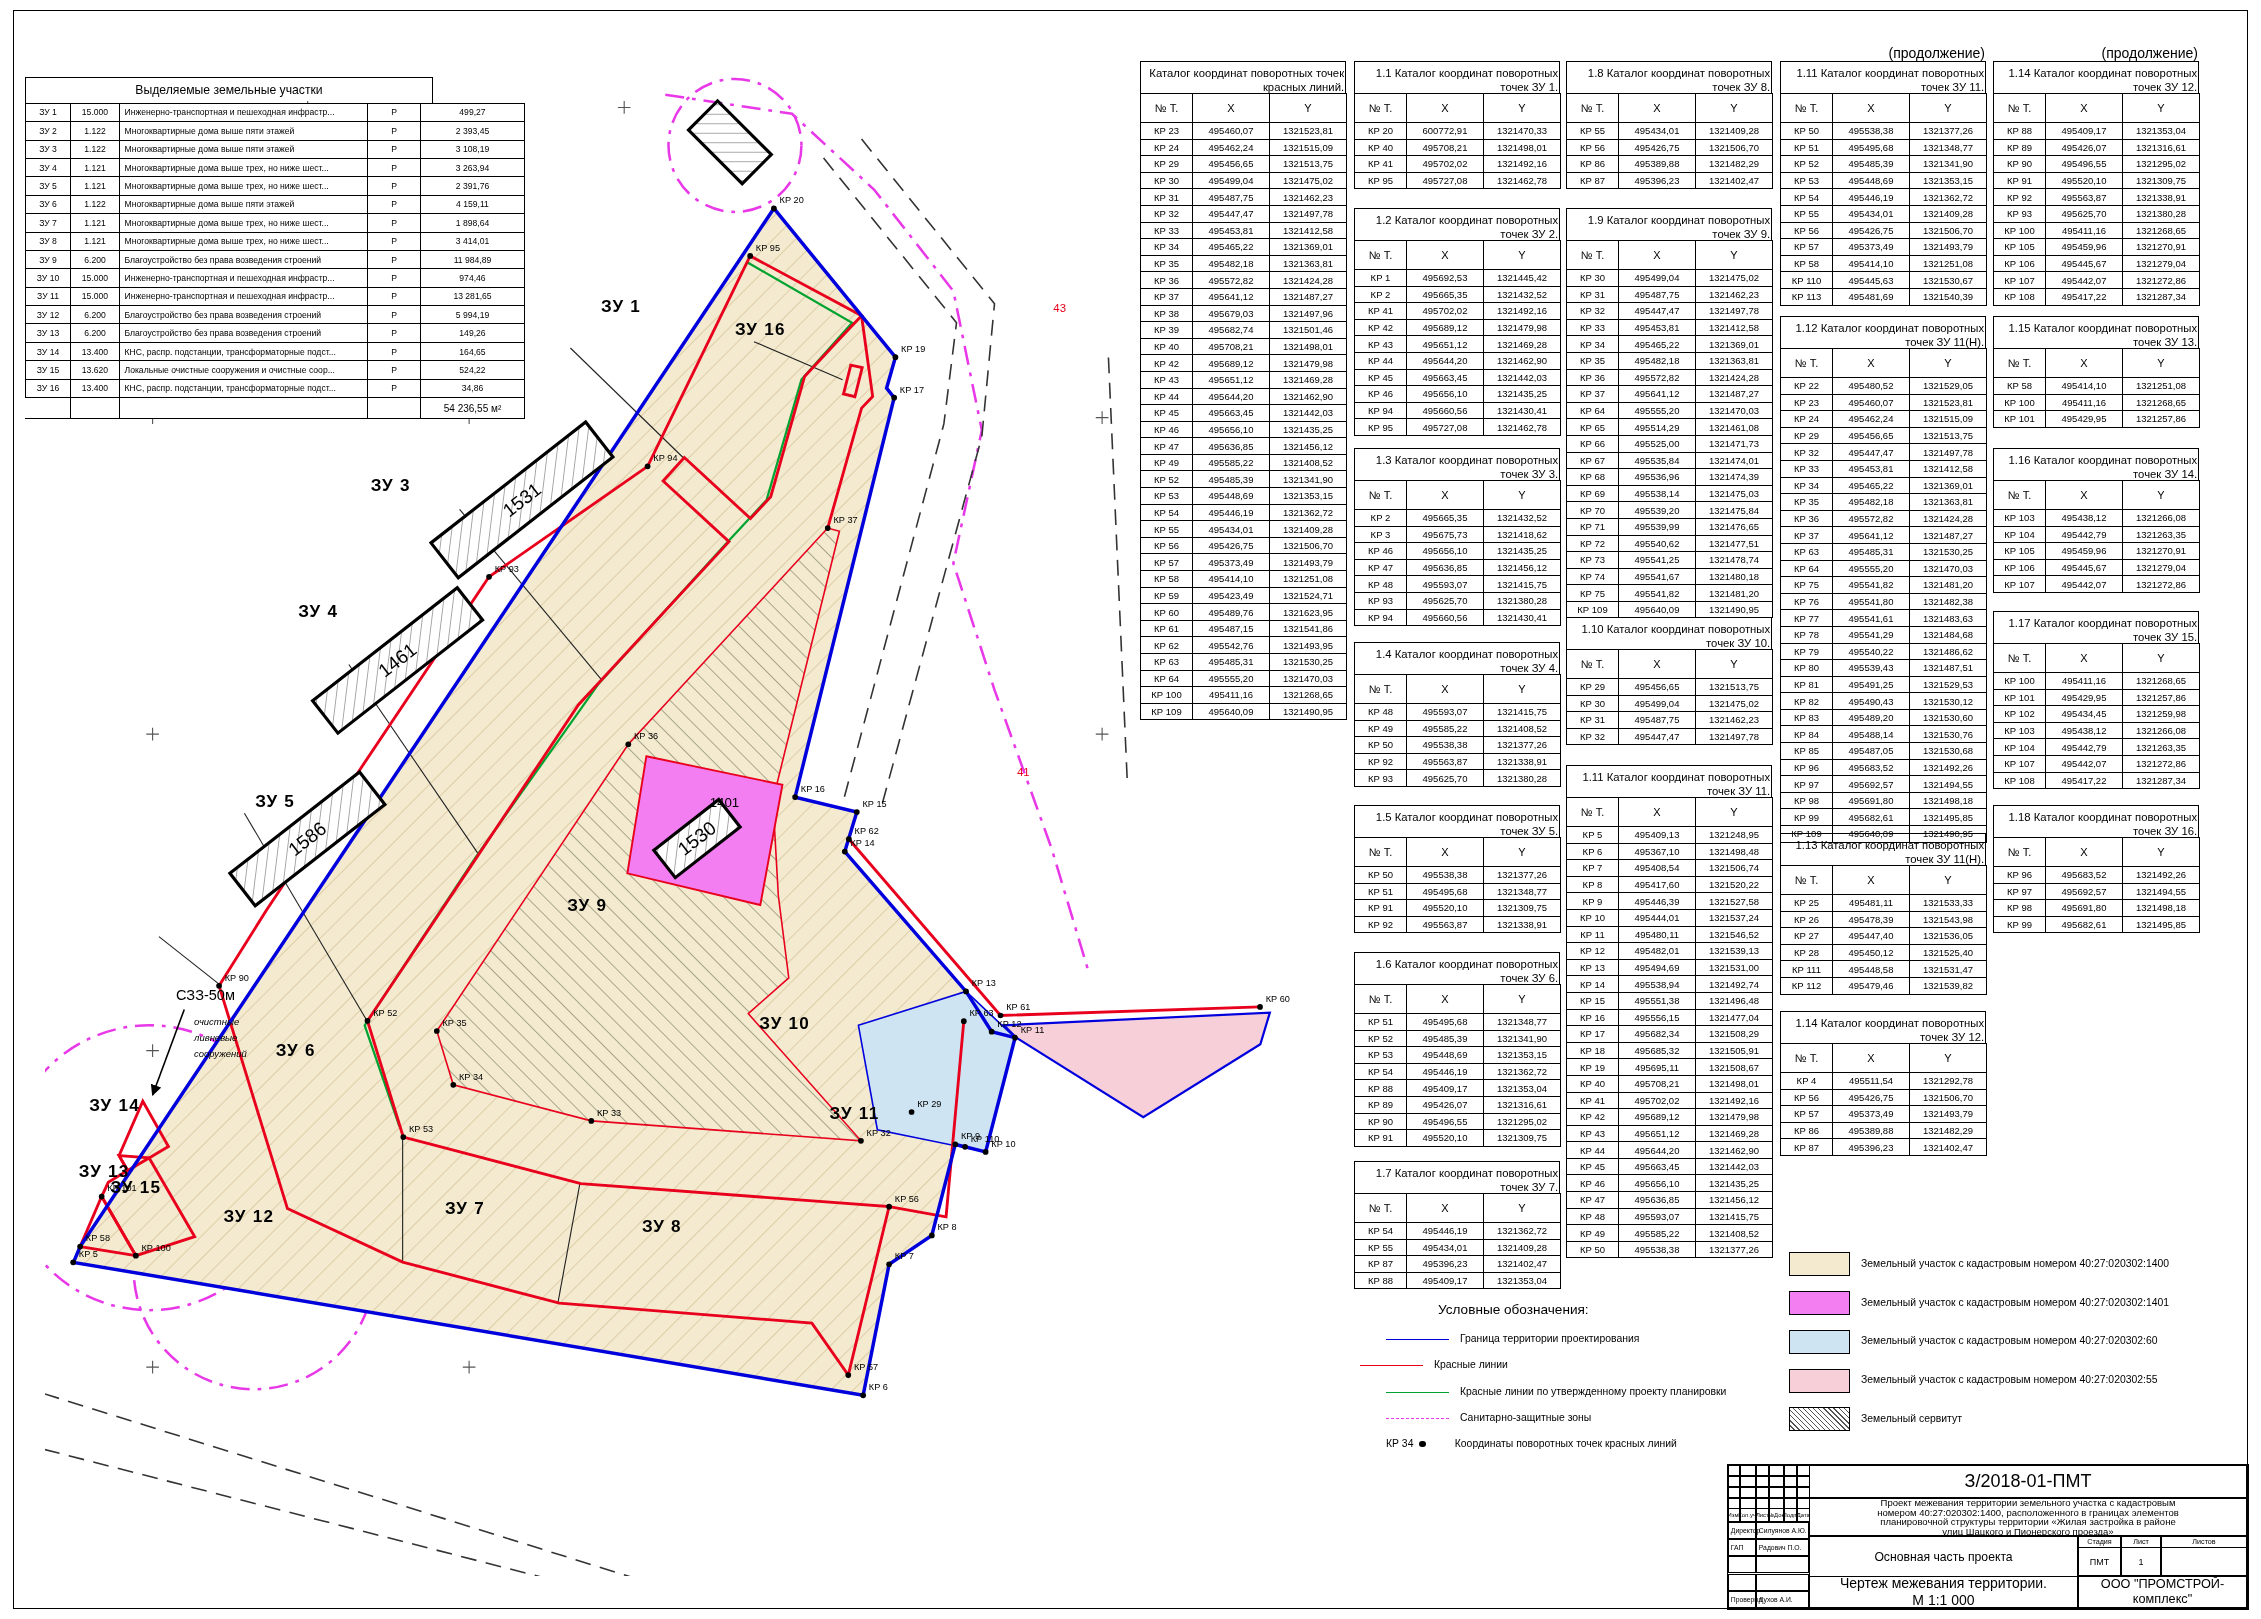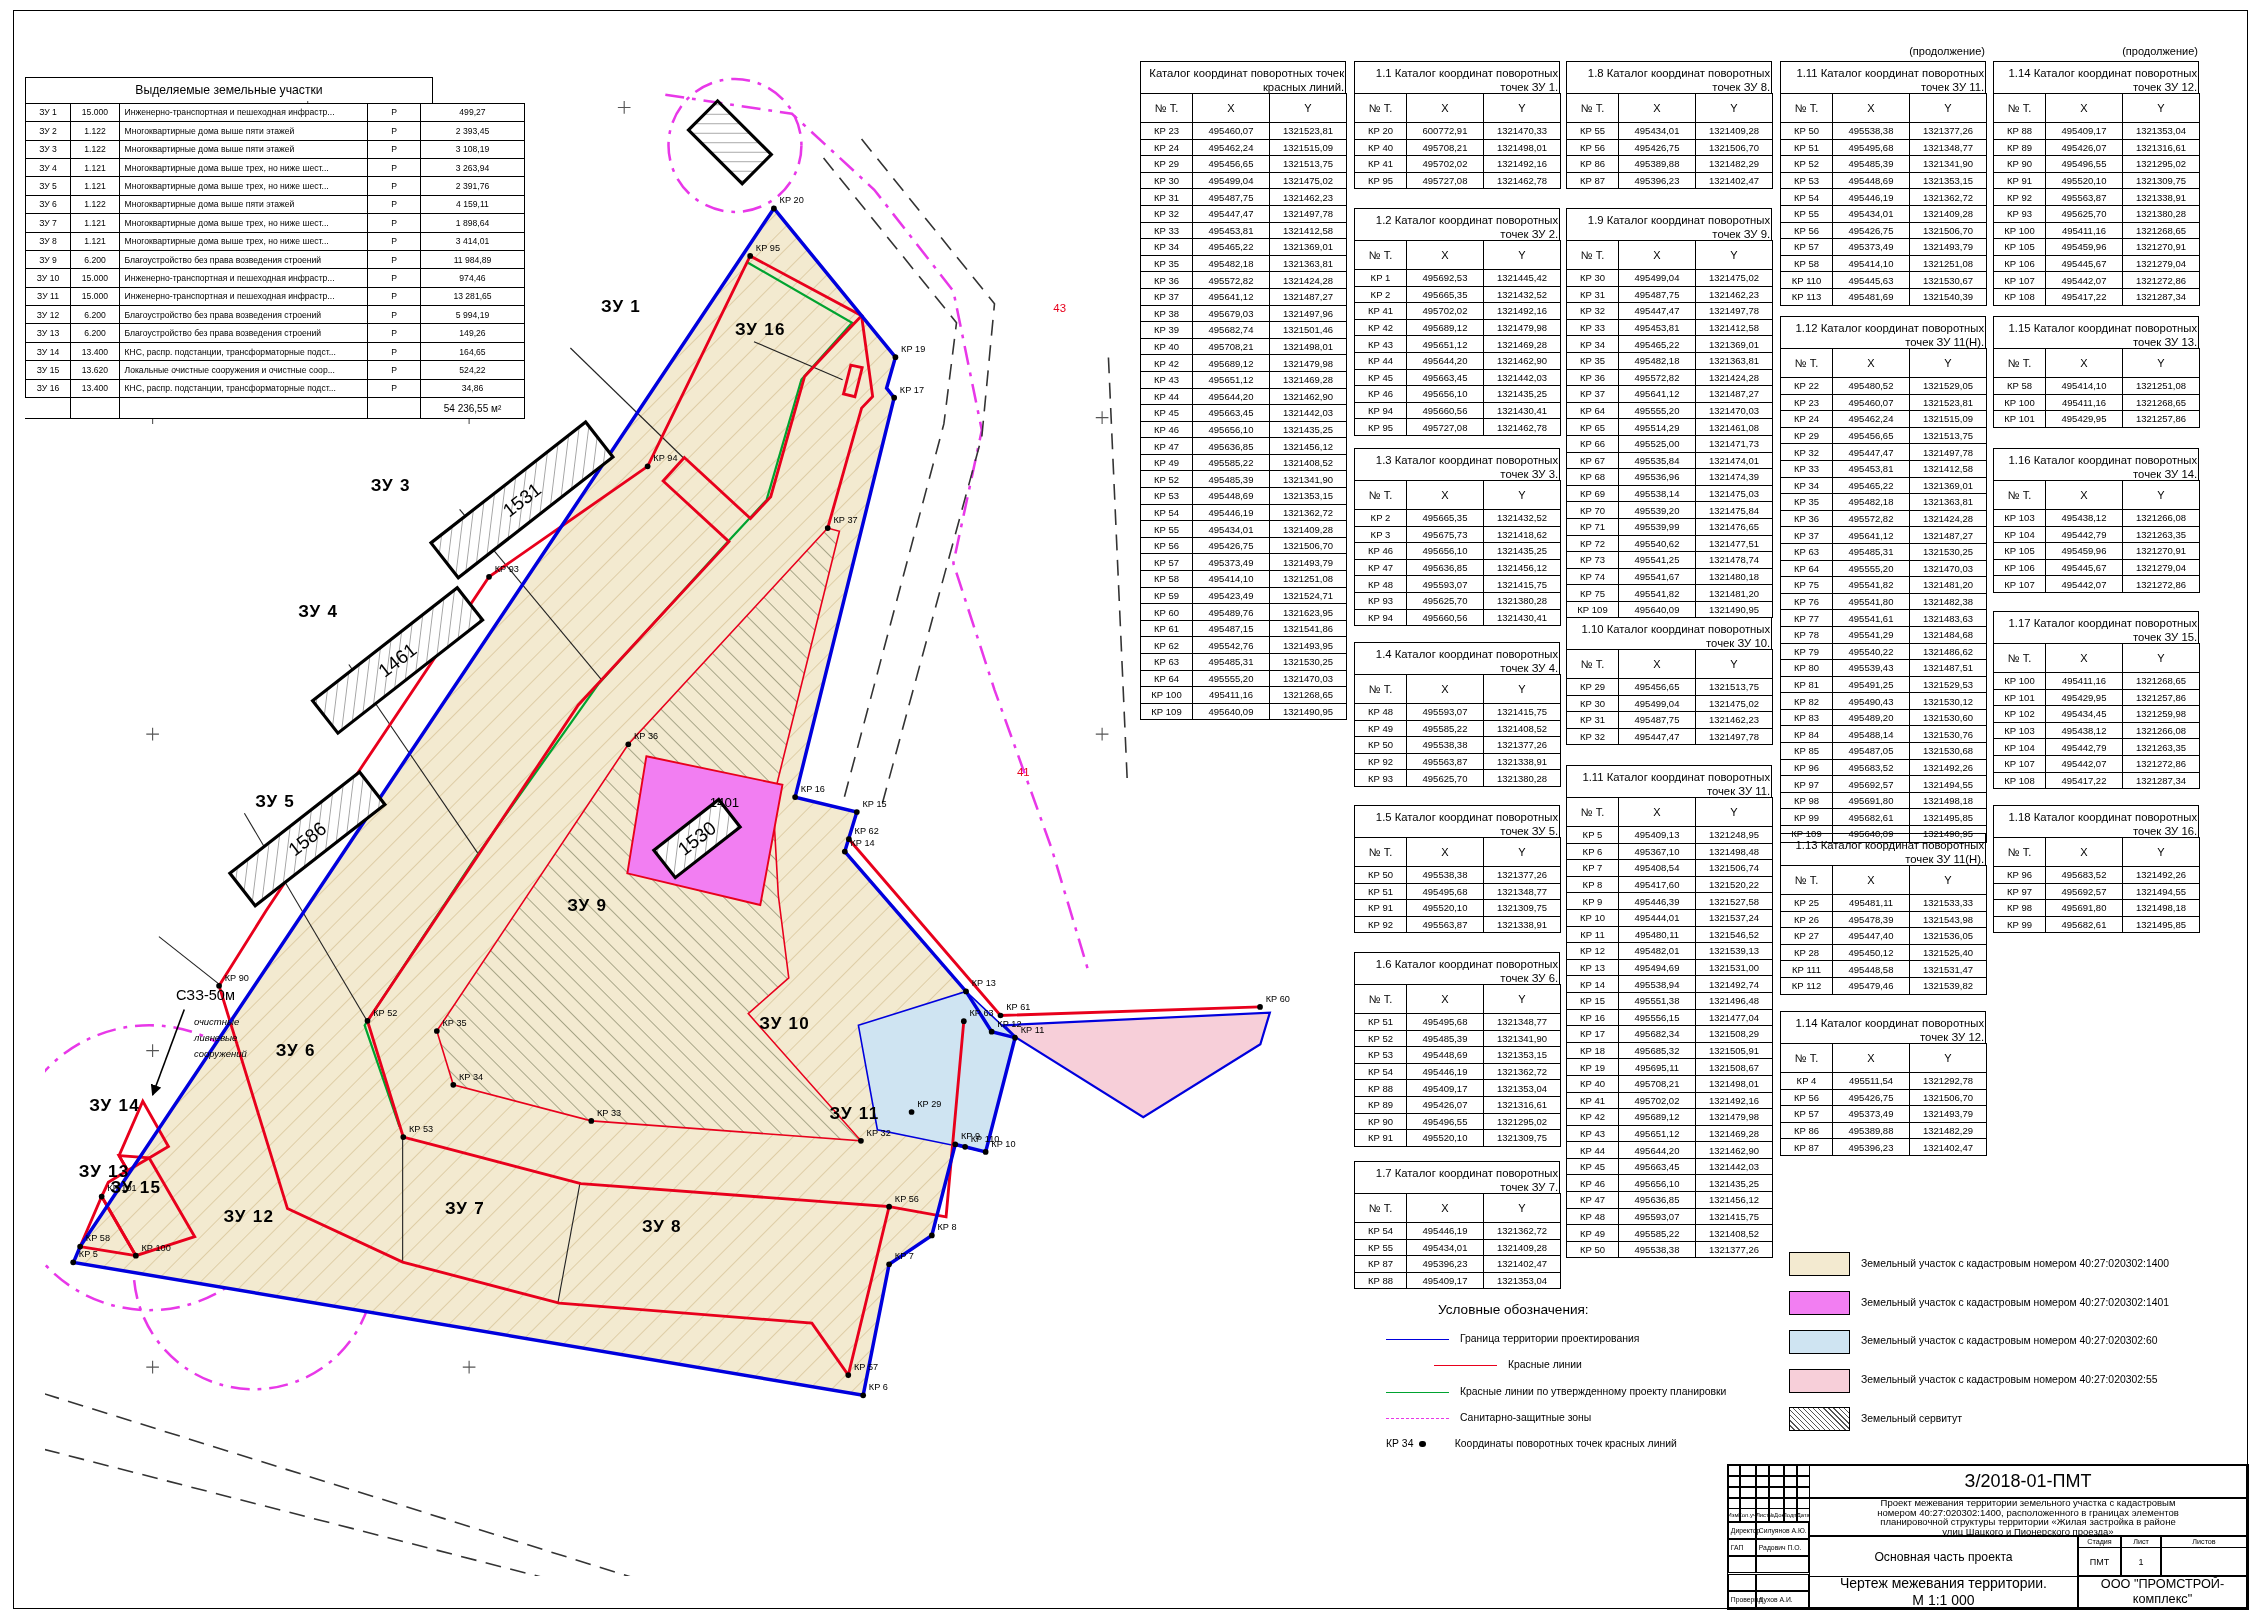--- a/index.html
+++ b/index.html
@@ -13,21 +13,21 @@
   table.grid th,table.grid td{border:0.9px solid #000;text-align:center;font-weight:normal;overflow:hidden;white-space:nowrap;}
   #plots th{font-size:10px;height:30px;}
   #plots td{font-size:8.6px;height:15.4px;}
   #plots td.use{text-align:left;padding-left:4.5px;}
   #plots .totalcell{border:0.9px solid #000;font-size:10px;text-align:center;height:18px;}
   
   .cat{position:absolute;width:206px;}
   .cat .ttl{border:0.9px solid #000;border-bottom:none;text-align:right;font-size:11.3px;line-height:1.25;padding:3.6px 0.9px;height:32px;box-sizing:border-box;}
   .cat th{font-size:11px;height:26px;}
   .cat td{font-size:9.5px;height:13.6px;}
-  .contnote{position:absolute;font-size:11px;}
+  .contnote{position:absolute;font-size:14px;}
   
   .lg-title{position:absolute;font-size:13.6px;}
   .lg-item{position:absolute;font-size:10.4px;white-space:nowrap;}
   .lg-line{display:inline-block;width:63px;height:0;vertical-align:middle;margin-right:11px;}
   .lg-swatch{position:absolute;width:61px;height:23.5px;border:0.9px solid #000;box-sizing:border-box;}
   .lg-alabel{position:absolute;font-size:10.4px;white-space:nowrap;}
   .hatchsw{background:repeating-linear-gradient(45deg,#fff,#fff 2.7px,#555 2.7px,#555 3.6px);}
   
   #tb{position:absolute;left:1727px;top:1464px;width:522px;height:146px;border:1.4px solid #000;box-sizing:border-box;font-size:9px;}
   #tb .cell{position:absolute;border:0.9px solid #000;box-sizing:border-box;display:flex;align-items:center;justify-content:center;text-align:center;}
@@ -1784,21 +1784,21 @@
         </table>
       </div>
     </div>
 
   <div class="contnote" style="left:1852px;top:45px;width:133px;text-align:right;">(продолжение)</div>
   <div class="contnote" style="left:2065px;top:45px;width:133px;text-align:right;">(продолжение)</div>
 
   <div id="legend">
     <div class="lg-title" style="left:1438px;top:1302px;">Условные обозначения:</div>
   <div class="lg-item" style="left:1386px;top:1333px;"><span class="lg-line" style="border-top:1.8px solid #0000dd;"></span><span>Граница территории проектирования</span></div>
-      <div class="lg-item" style="left:1434px;top:1359px;"><span class="lg-line" style="border-top:1.8px solid #e8001c;"></span><span>Красные линии</span></div>
+      <div class="lg-item" style="left:1360px;top:1359px;"><span class="lg-line" style="border-top:1.8px solid #e8001c;"></span><span>Красные линии</span></div>
       <div class="lg-item" style="left:1386px;top:1386px;"><span class="lg-line" style="border-top:1.8px solid #00a330;"></span><span>Красные линии по утвержденному проекту планировки</span></div>
       <div class="lg-item" style="left:1386px;top:1412px;"><span class="lg-line" style="border-top:1.4px dashed #e838e8;"></span><span>Санитарно-защитные зоны</span></div>
       <div class="lg-item" style="left:1386px;top:1438px;"><span style="display:inline-block;width:63px;">КР 34&nbsp;&nbsp;<span style="display:inline-block;width:6.3px;height:6.3px;border-radius:50%;background:#000;vertical-align:middle;"></span></span>&nbsp;&nbsp;<span>Координаты поворотных точек красных линий</span></div>
       <div class="lg-swatch" style="left:1789px;top:1252px;background-color:#f3ead0;"></div>
       <div class="lg-alabel" style="left:1861px;top:1258px;">Земельный участок с кадастровым номером 40:27:020302:1400</div>
       <div class="lg-swatch" style="left:1789px;top:1291px;background-color:#f27ef2;"></div>
       <div class="lg-alabel" style="left:1861px;top:1297px;">Земельный участок с кадастровым номером 40:27:020302:1401</div>
       <div class="lg-swatch" style="left:1789px;top:1330px;background-color:#cfe4f2;"></div>
       <div class="lg-alabel" style="left:1861px;top:1335px;">Земельный участок с кадастровым номером 40:27:020302:60</div>
       <div class="lg-swatch" style="left:1789px;top:1369px;background-color:#f7cfd9;"></div>

